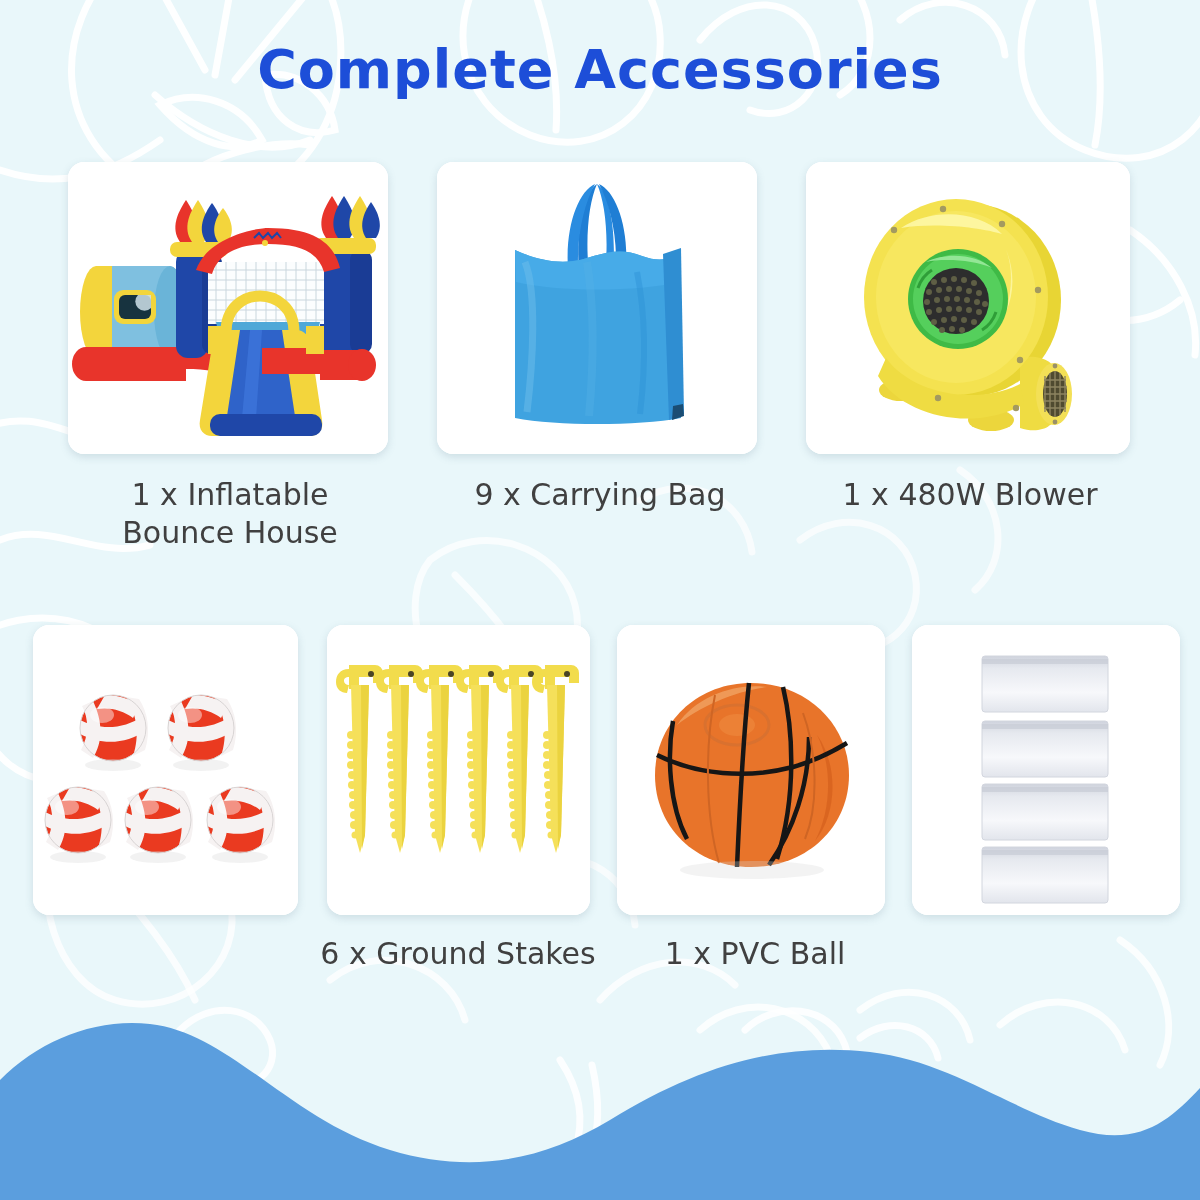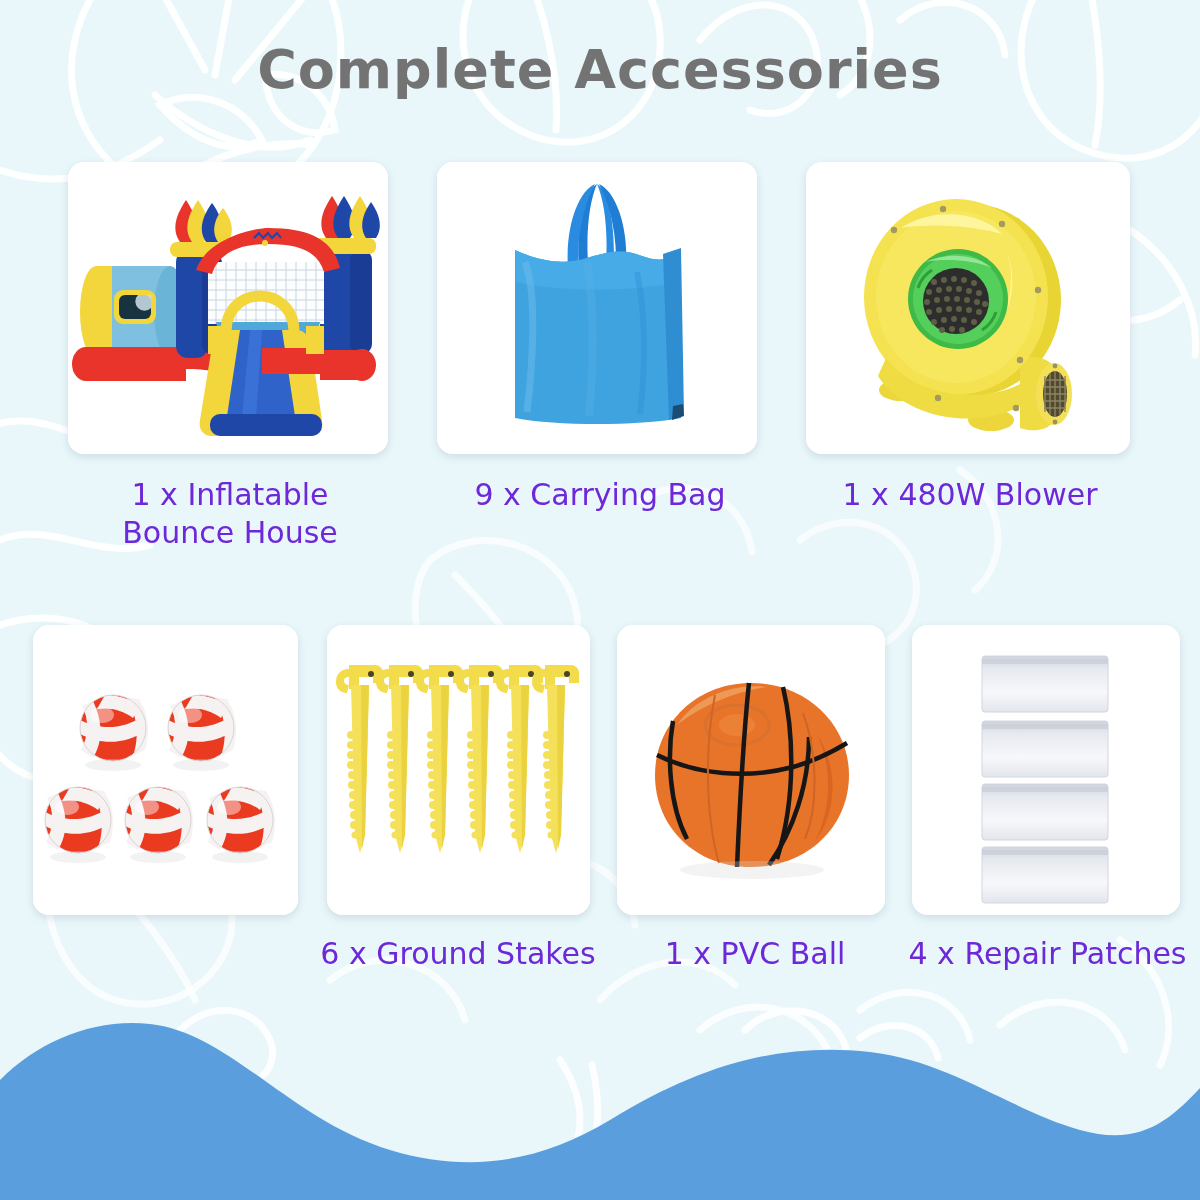--- a/index.html
+++ b/index.html
@@ -14,37 +14,37 @@
   #wave { position:absolute; left:0; bottom:0; width:1200px; height:190px; z-index:1; }
 
   .page { position:absolute; inset:0; z-index:2; }
 
   .title {
     position:absolute; top:38px; left:0; width:1200px;
     text-align:center;
     font-family:"DejaVu Sans", sans-serif;
     font-weight:bold;
     font-size:54px;
-    color:#737373;
+    color:#1d4ed8;
     letter-spacing:1px;
   }
 
   .card {
     position:absolute;
     background:#ffffff;
     border-radius:16px;
     box-shadow:0 3px 9px rgba(90,120,140,0.20);
     overflow:hidden;
   }
   .card svg { display:block; width:100%; height:100%; }
 
   .caption {
     position:absolute;
     text-align:center;
-    color:#6d28d9;
+    color:#404040;
     font-family:"DejaVu Sans", sans-serif;
     font-size:30px;
     line-height:38px;
     white-space:pre-line;
   }
 
   
   #card-bounce-house { left:68px;  top:162px; width:320px; height:292px; }
   #card-carrying-bag { left:437px; top:162px; width:320px; height:292px; }
   #card-blower       { left:806px; top:162px; width:324px; height:292px; }
@@ -443,15 +443,14 @@
         <rect x="70" y="159" width="126" height="56" rx="3" fill="none" stroke="#d2d6de" stroke-width="1"></rect>
         <path d="M70 162 h126 v5 h-126 Z" fill="#c7ccd6" opacity="0.7"></path>
       </g>
       <g>
         <rect x="70" y="222" width="126" height="56" rx="3" fill="url(#patchgrad)"></rect>
         <rect x="70" y="222" width="126" height="56" rx="3" fill="none" stroke="#d2d6de" stroke-width="1"></rect>
         <path d="M70 225 h126 v5 h-126 Z" fill="#c7ccd6" opacity="0.7"></path>
       </g>
     </svg>
   </div>
-  <div class="caption" id="cap-repair-patches">4 x Repair Patches</div>
 
 </div>
 
 </body></html>

